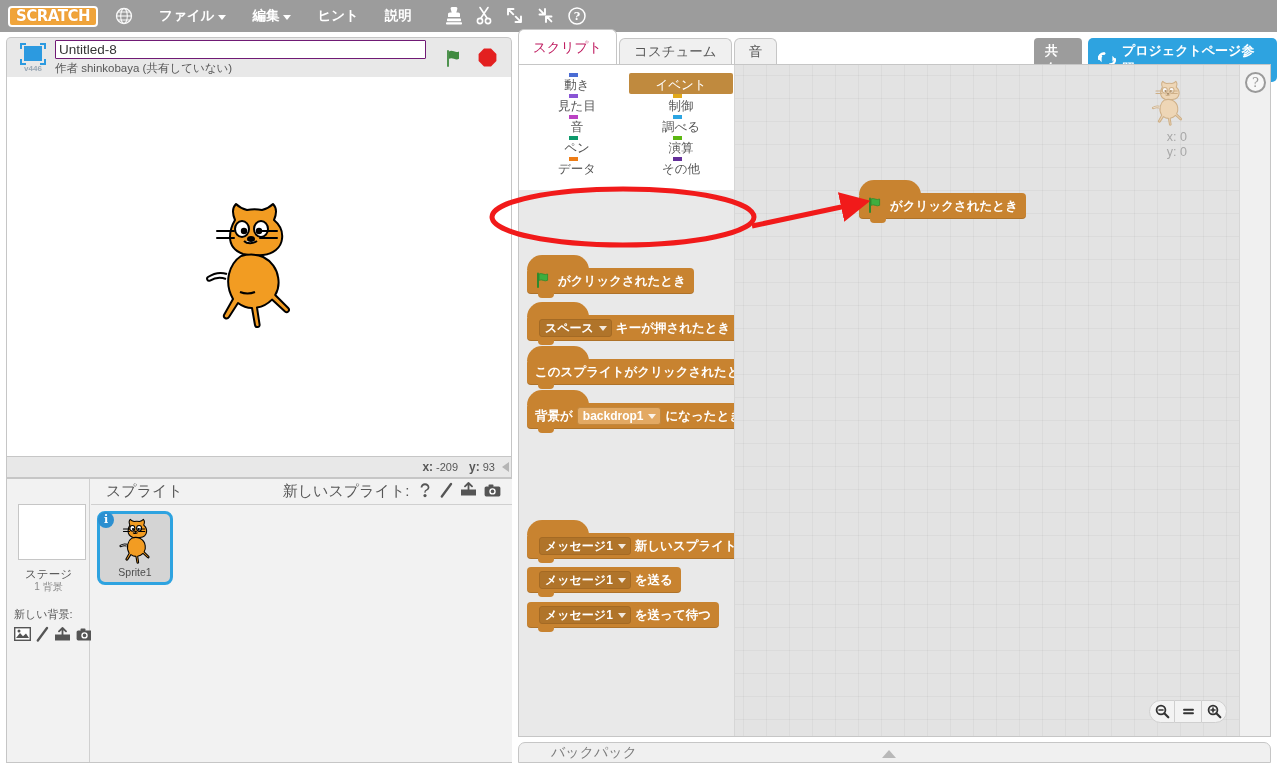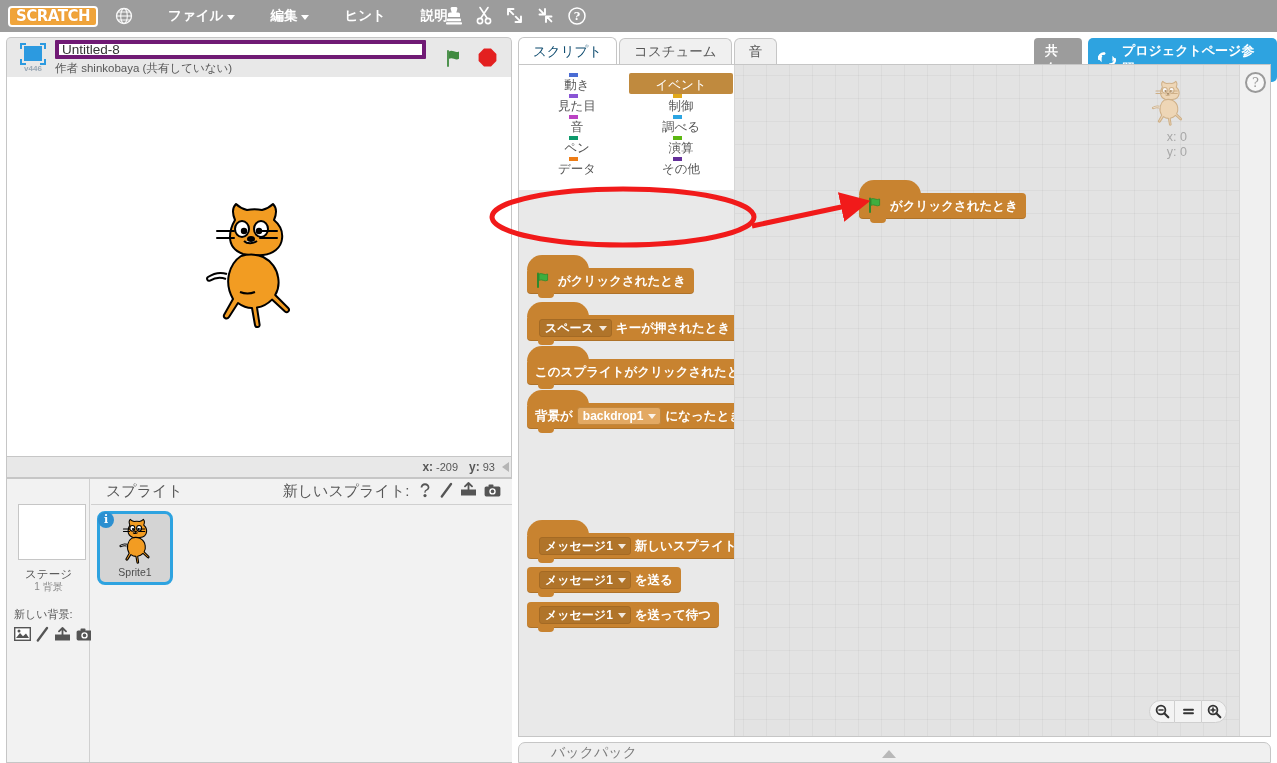--- a/index.html
+++ b/index.html
@@ -25,21 +25,21 @@
     background: #f0a43a;
     padding: 1px 6px 2px 6px;
     border-radius: 4px;
     border: 2px solid #ffffff;
     line-height: 14px;
     text-shadow: 0 0 1px #e07b10;
   }
   .globe-icon { margin-left: 17px; width: 18px; height: 18px; opacity: .95; }
   .menu-item {
     color: #ffffff; font-size: 13.5px; font-weight: bold;
-    margin-left: 35px; cursor: pointer; white-space: nowrap;
+    margin-left: 26px; cursor: pointer; white-space: nowrap;
     display: flex; align-items: center; gap: 4px;
   }
   .caret-d {
     width: 0; height: 0; border-left: 4px solid transparent;
     border-right: 4px solid transparent; border-top: 5px solid #fff;
     margin-top: 2px;
   }
   .tool-icons { position: absolute; left: 446px; top: 6px; display: flex; gap: 14px; align-items: center; }
   .tool-icons svg { display: block; }
   .menu-right { position: absolute; right: 10px; top: 0; height: 32px; display: flex; align-items: center; gap: 10px; }
@@ -69,21 +69,21 @@
   .proj-icon .inner { position: absolute; left: 4px; top: 3px; width: 18px; height: 15px; background: #2c9ae0; }
   .proj-icon .c { position: absolute; width: 6px; height: 6px; border: 2px solid #2c9ae0; }
   .proj-icon .c.tl { left: 0; top: 0; border-right: none; border-bottom: none; }
   .proj-icon .c.tr { right: 0; top: 0; border-left: none; border-bottom: none; }
   .proj-icon .c.bl { left: 0; bottom: 0; border-right: none; border-top: none; }
   .proj-icon .c.br { right: 0; bottom: 0; border-left: none; border-top: none; }
   .ver { font-size: 8px; color: #9aa8b5; font-weight: bold; margin-top: -1px; }
   .title-col { flex: 1; display: flex; flex-direction: column; justify-content: center; }
   .title-input {
     width: 371px; height: 19px; font-size: 13.5px; color: #333;
-    border: 4px solid #701a75; background: #fff; padding: 0 3px;
+    border: 1px solid #701a75; background: #fff; padding: 0 3px;
     font-family: "Liberation Sans", sans-serif; border-radius: 1px;
   }
   .byline { font-size: 11.5px; color: #575757; margin-top: 2px; }
   .stage-ctrl { display: flex; align-items: center; gap: 14px; padding-right: 14px; }
   .green-flag { width: 20px; height: 20px; }
   .stop-btn { width: 19px; height: 19px; }
 
   .stage {
     position: absolute; left: 6px; top: 77px; width: 506px; height: 380px;
     background: #ffffff; border: 1px solid #c6c6c6; border-top: none;
@@ -148,21 +148,21 @@
   .sprite-card .cname { position: absolute; left: 0; bottom: 4px; width: 100%; text-align: center; font-size: 10.5px; color: #4d4d4d; }
 
   
   .tabs { position: absolute; left: 518px; top: 37px; height: 28px; display: flex; align-items: flex-end; gap: 2px; }
   .tab {
     height: 27px; padding: 0 14px; background: #f0f0f0;
     border: 1px solid #c6c6c6; border-bottom: none; border-radius: 6px 6px 0 0;
     display: flex; align-items: center; font-size: 13.5px; color: #575757;
     cursor: pointer;
   }
-  .tab.active { background: #ffffff; color: #0c4a6e; height: 28px; margin-top: 12px; }
+  .tab.active { background: #ffffff; color: #be185d; height: 36px; margin-top: 12px; }
 
   .editor-body {
     position: absolute; left: 518px; top: 64px; width: 753px; height: 673px;
     background: #ffffff; border: 1px solid #c6c6c6;
   }
   .palette-col {
     position: absolute; left: 0; top: 0; width: 216px; height: 671px;
     background: #ffffff; border-right: 1px solid #d6d6d6;
   }
   .cat-grid {

